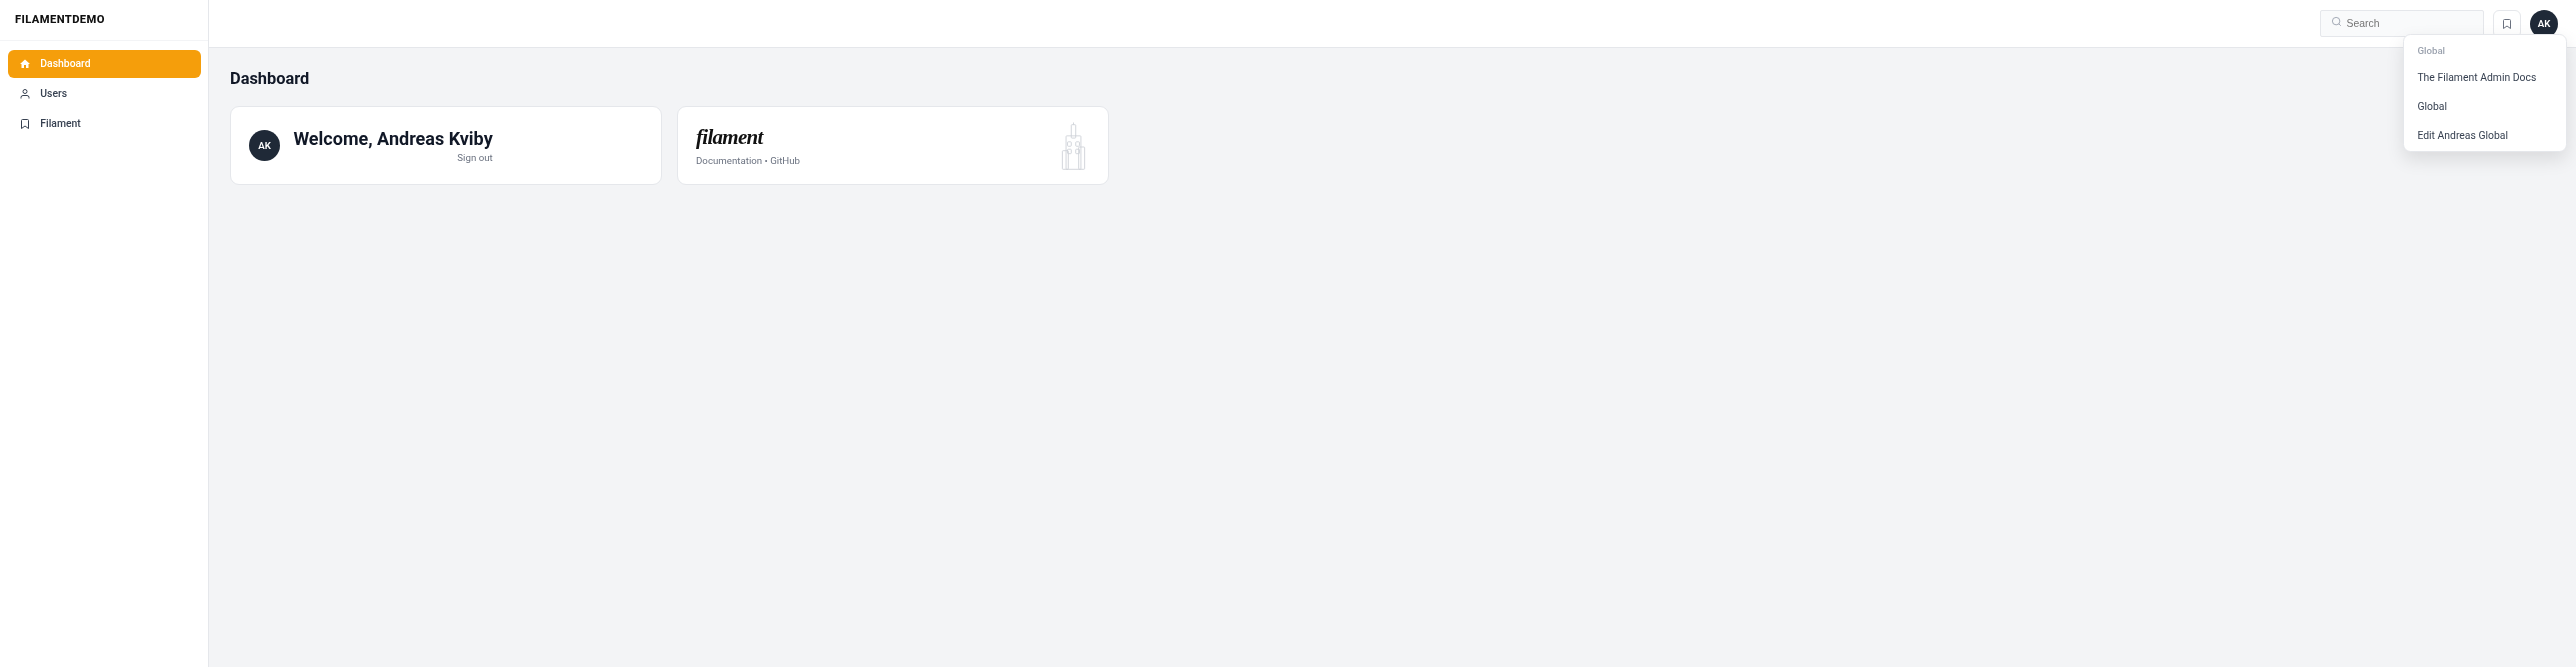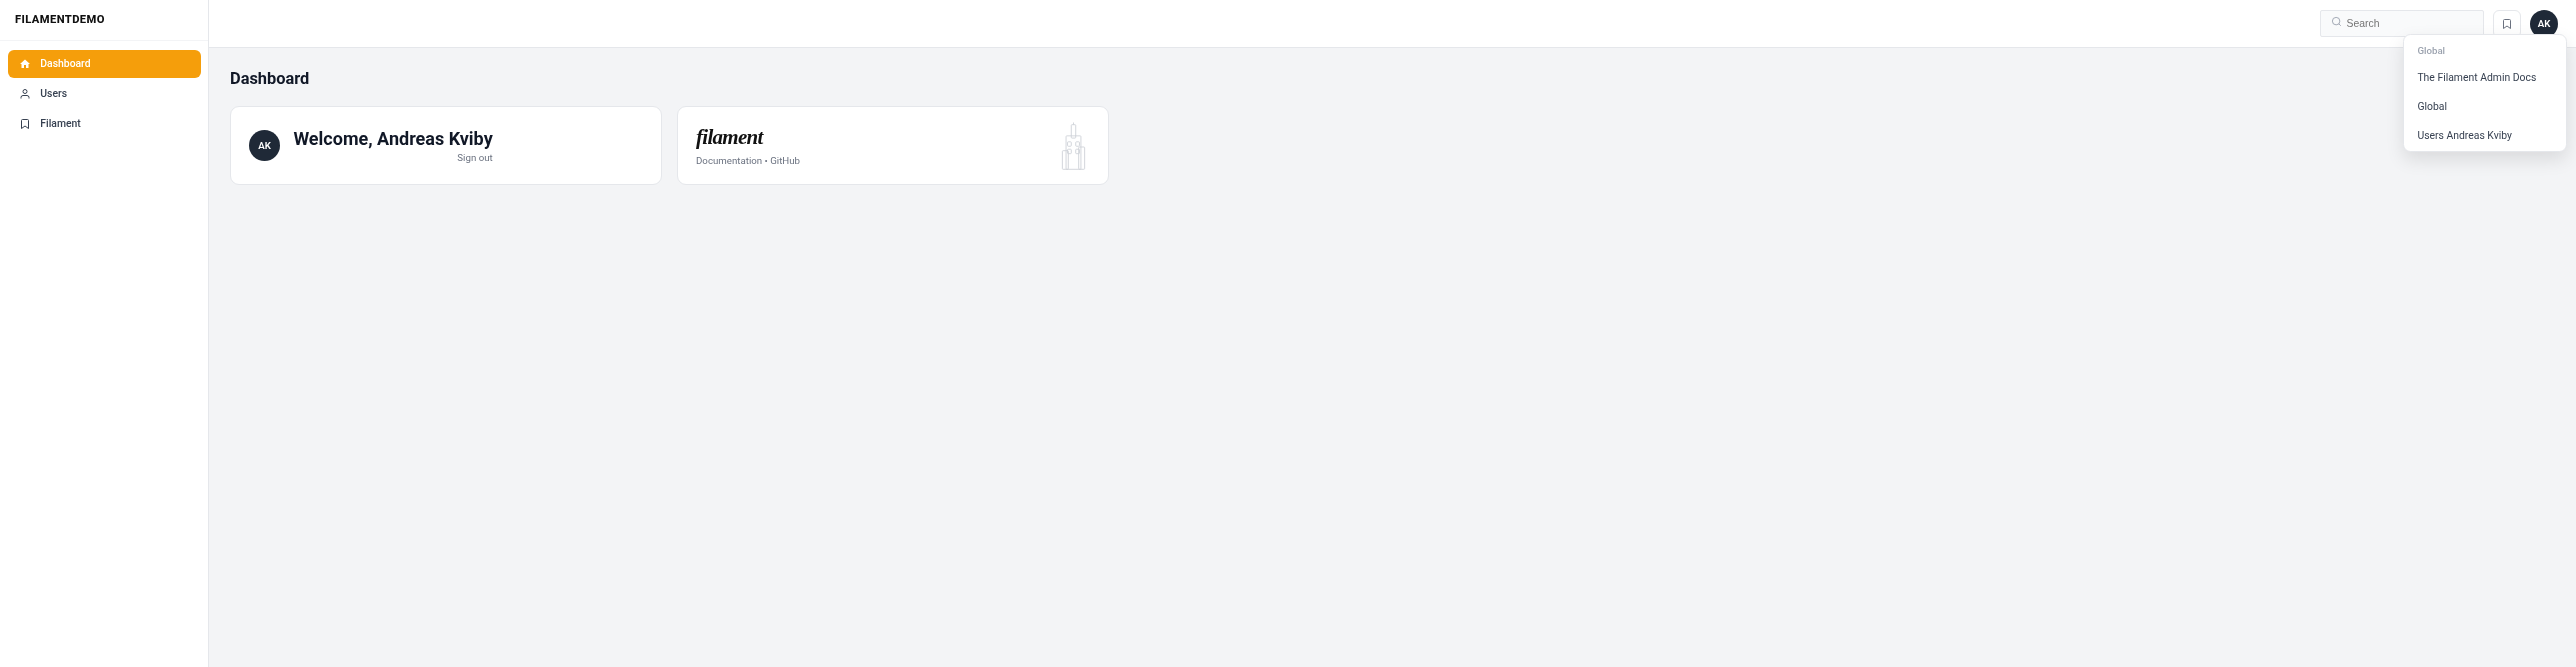--- a/index.html
+++ b/index.html
@@ -323,21 +323,21 @@
       <svg width="12" height="12" viewBox="0 0 24 24" fill="none" stroke="#6b7280" stroke-width="2">
         <path d="M19 21l-7-5-7 5V5a2 2 0 0 1 2-2h10a2 2 0 0 1 2 2z"></path>
       </svg>
     </button>
     <div class="avatar">AK</div>
 
     <div class="dropdown">
       <div class="dropdown-item section-header">Global</div>
       <div class="dropdown-item">The Filament Admin Docs</div>
       <div class="dropdown-item">Global</div>
-      <div class="dropdown-item">Users Andreas Kviby</div>
+      <div class="dropdown-item">Edit Andreas Global</div>
     </div>
   </header>
 
   <main class="page-content">
     <h1 class="page-title">Dashboard</h1>
 
     <div class="cards-row">
 
       <div class="card welcome-card">
         <div class="user-avatar">AK</div>

